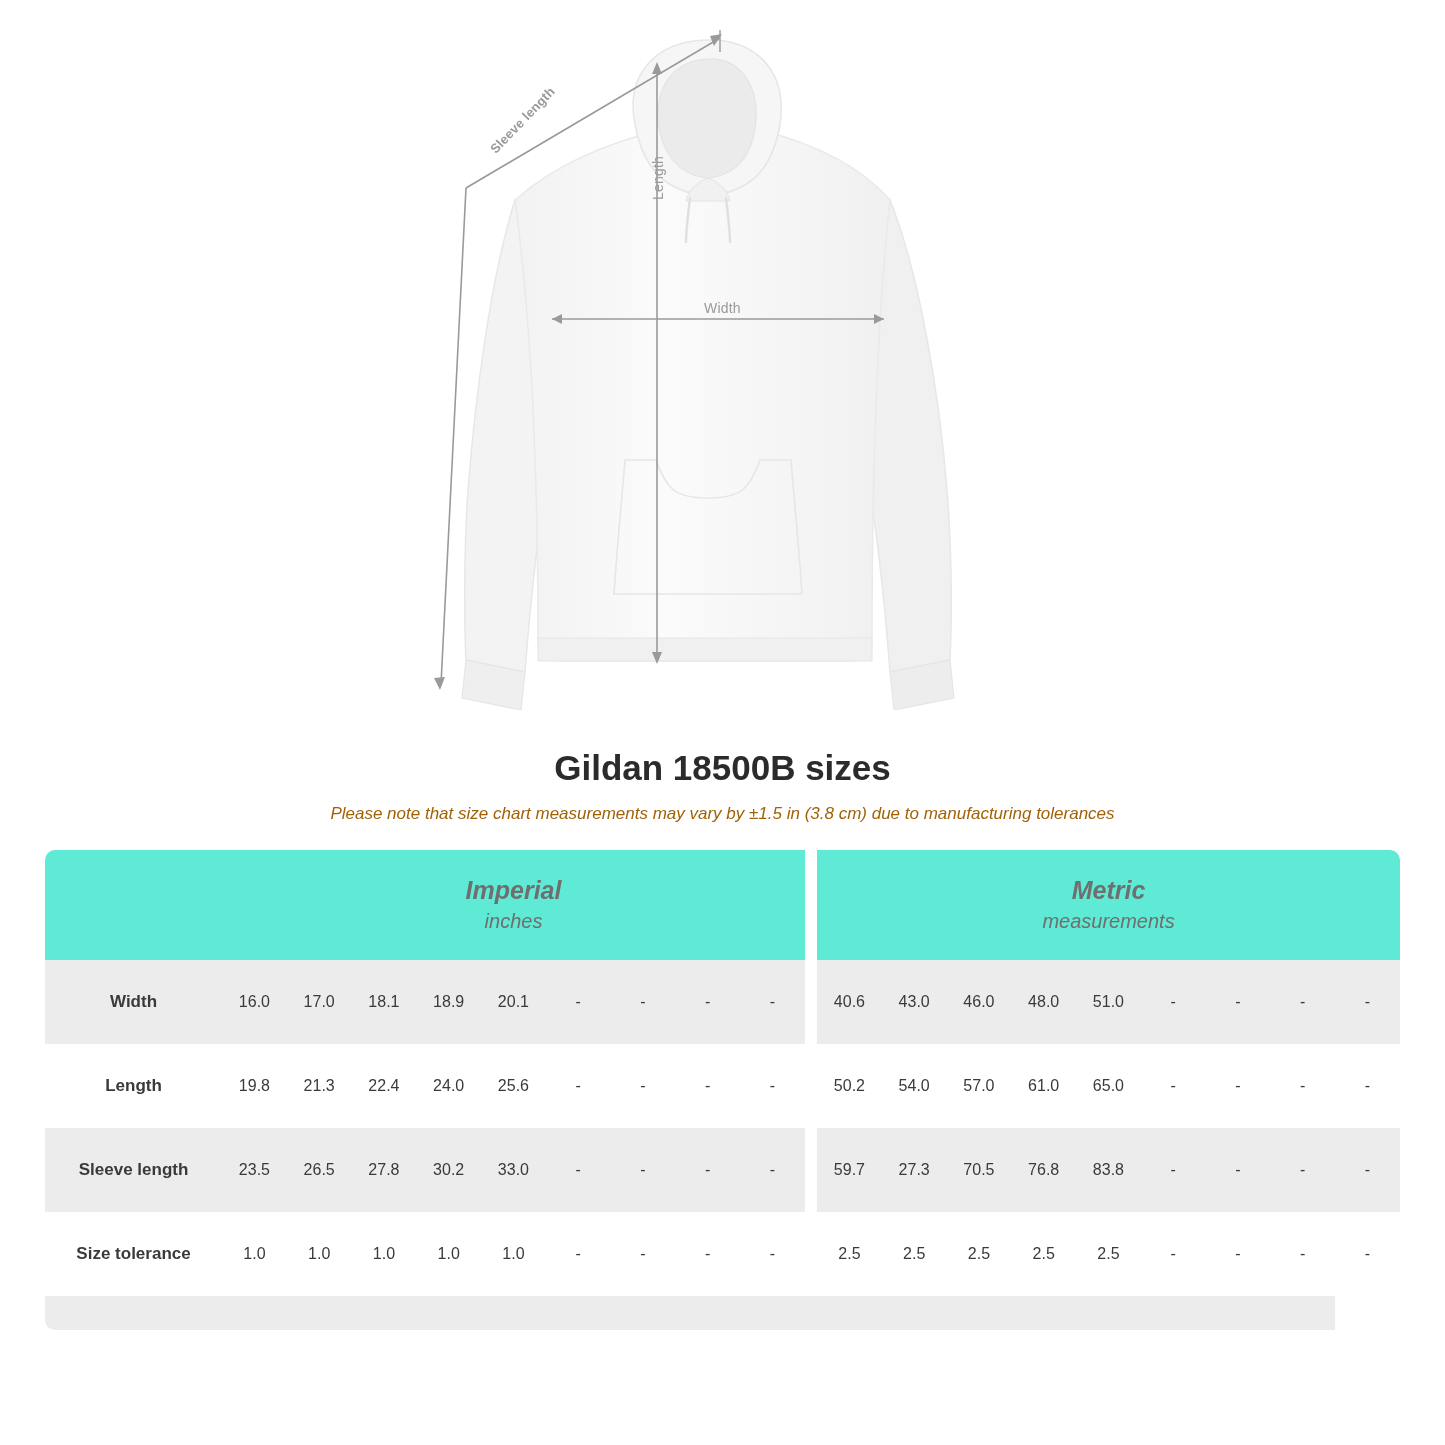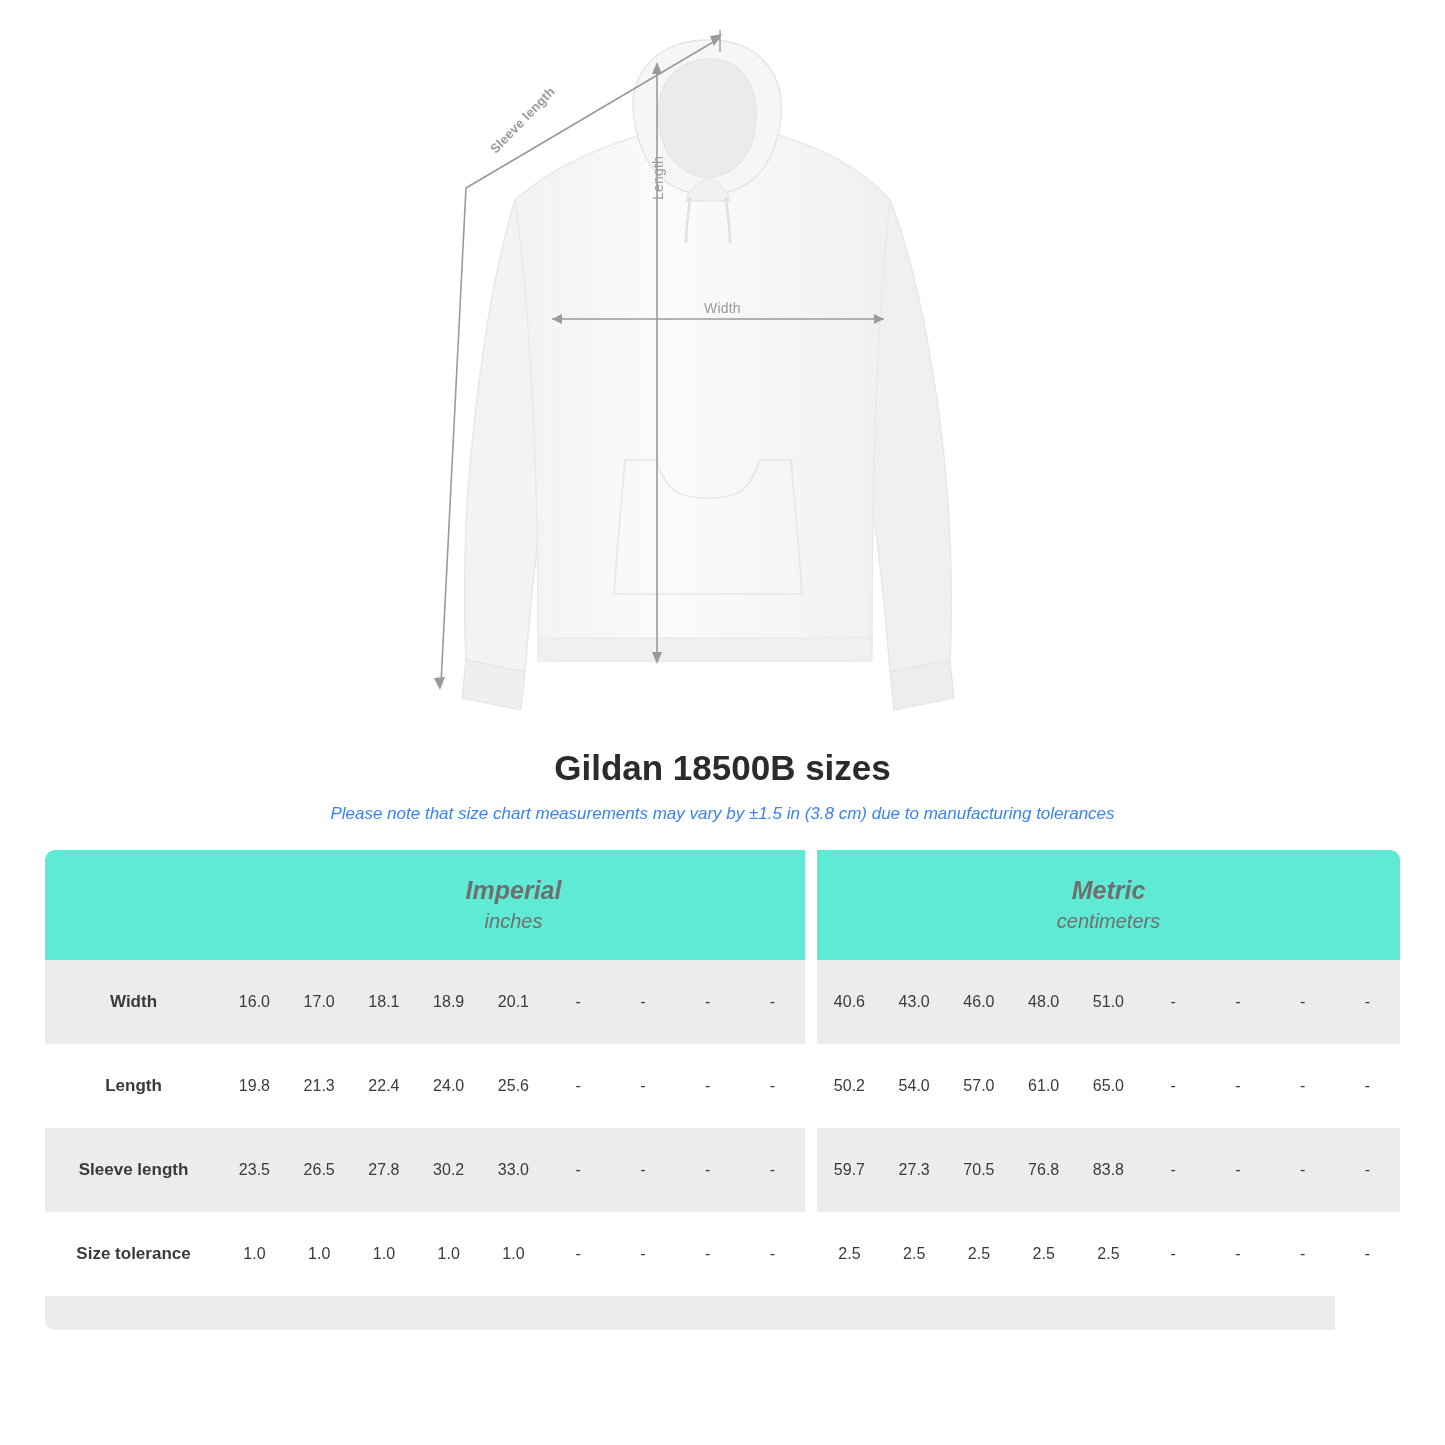--- a/index.html
+++ b/index.html
@@ -64,21 +64,21 @@
   }
   .chart-title {
     font-size: 35px;
     font-weight: bold;
     color: #2b2b2b;
     margin: 0 0 12px 0;
   }
   .chart-note {
     font-size: 17px;
     font-style: italic;
-    color: #3b82f6;
+    color: #a16207;
     margin: 16px;
   }
 
   
   .table-wrap {
     margin: 26px 45px 0 45px;
     width: 1355px;
     border-radius: 10px;
     overflow: hidden;
     background: #ffffff;
@@ -249,21 +249,21 @@
 
         <tr class="unit-row">
           <td></td>
           <td colspan="9">
             <div class="unit-name">Imperial</div>
             <div class="unit-sub">inches</div>
           </td>
           <td class="sep-col"></td>
           <td colspan="9">
             <div class="unit-name">Metric</div>
-            <div class="unit-sub">centimeters</div>
+            <div class="unit-sub">measurements</div>
           </td>
         </tr>
 
 
         <tr class="data-row alt">
           <td class="rowhead">Width</td>
           <td class="vline">16.0</td>
           <td class="vline">17.0</td>
           <td class="vline">18.1</td>
           <td class="vline">18.9</td>

